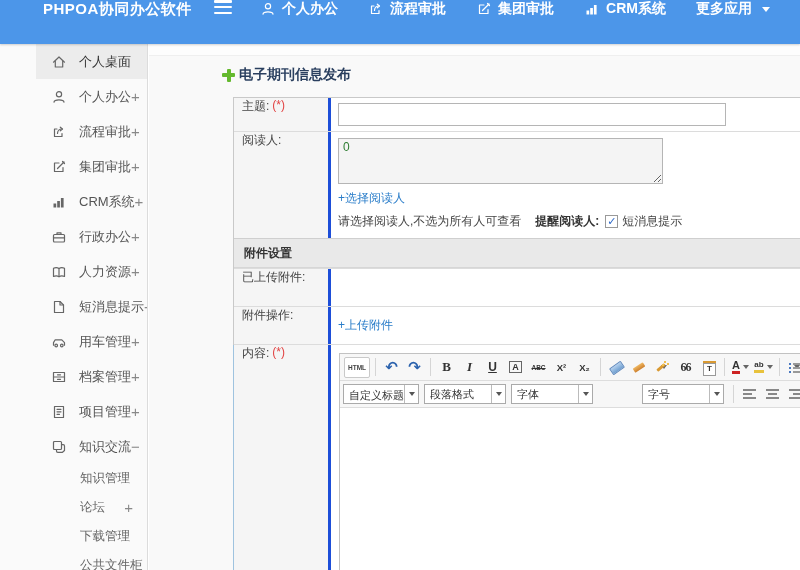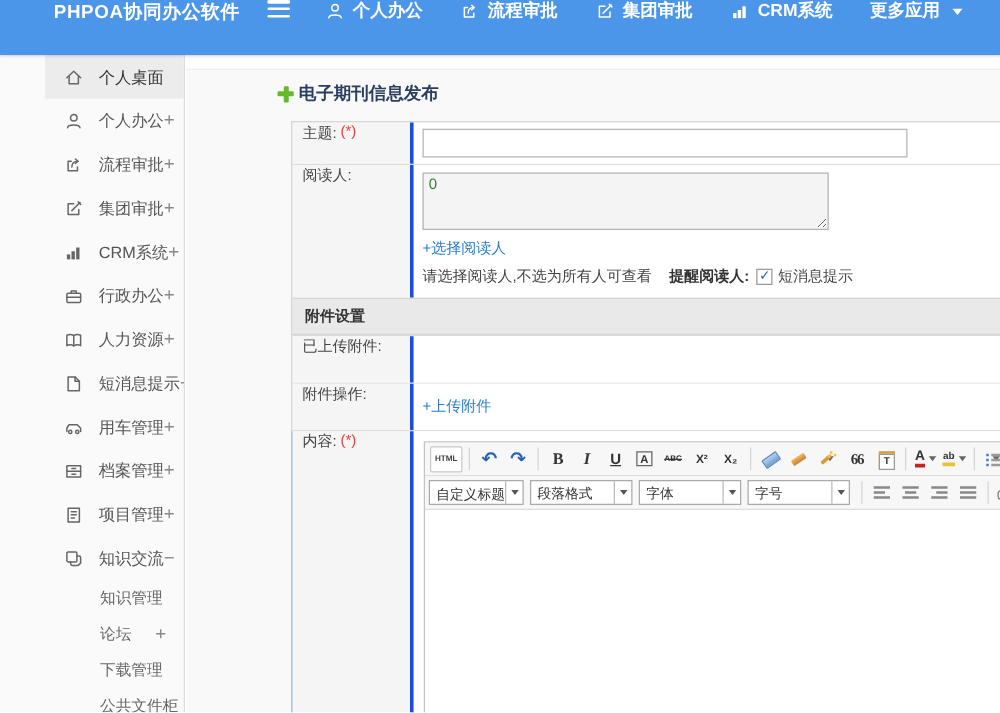--- a/index.html
+++ b/index.html
@@ -90,21 +90,21 @@
   .i-align-left::after { content:""; position:absolute; left:4px; top:9px; width:9px; height:2px; background:#888; }
   .i-align-center::after { content:""; position:absolute; left:6px; top:9px; width:9px; height:2px; background:#888; }
   .i-align-right::after { content:""; position:absolute; left:8px; top:9px; width:9px; height:2px; background:#888; }
   .i-align-justify::after { content:""; position:absolute; left:4px; top:9px; width:13px; height:2px; background:#888; }
   .i-link::before { content:""; position:absolute; left:2px; top:8px; width:8px; height:6px; border:1px solid #777; border-radius:3px; }
   .i-link::after { content:""; position:absolute; left:8px; top:8px; width:8px; height:6px; border:1px solid #777; border-radius:3px; background:#f7f7f7; }
   .tb-select { height:20px; border:1px solid #aaa; background:#fff; display:flex; align-items:center; font-size:11px; color:#333; padding-left:5px; margin-right:5px; cursor:pointer; flex-shrink:0; }
   .tb-select .sel-caret { margin-left:auto; width:14px; height:100%; border-left:1px solid #bbb; display:flex; align-items:center; justify-content:center; }
   .tb-select .sel-caret::before { content:""; width:0; height:0; border-left:3.5px solid transparent; border-right:3.5px solid transparent; border-top:4.5px solid #555; }
   .tb-select:nth-child(1){ width:76px;align-items:flex-end; } .tb-select:nth-child(2){ width:82px; }
-  .tb-select:nth-child(3){ width:82px; } .tb-select:nth-child(4){ width:82px; }
+  .tb-select:nth-child(3){ width:82px; } .tb-select:nth-child(4){ width:82px;margin-left:44px; }
 </style>
 </head>
 <body>
 
 <div class="viewport">
 
   <div class="topbar">
     <div class="logo">PHPOA协同办公软件</div>
     <div class="hamburger">
         <i></i>

